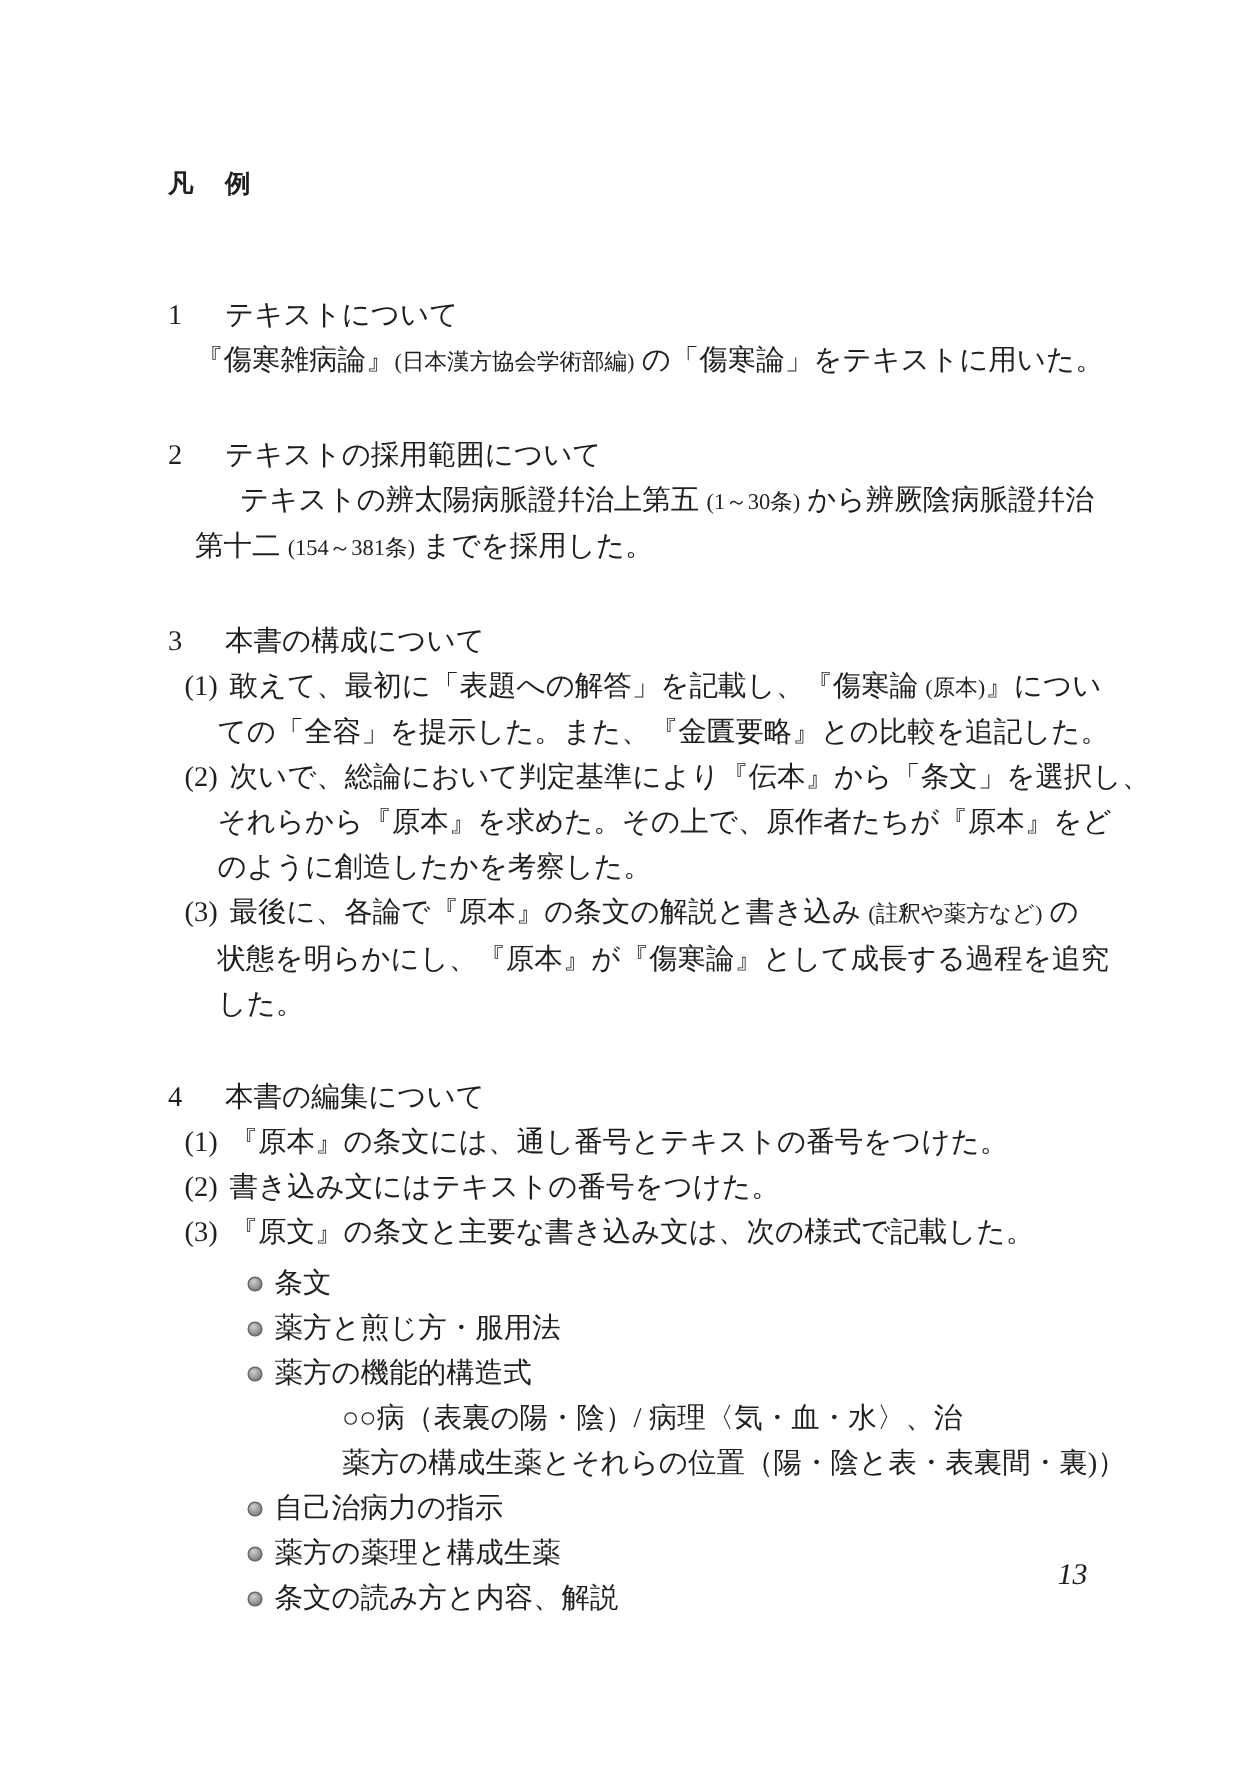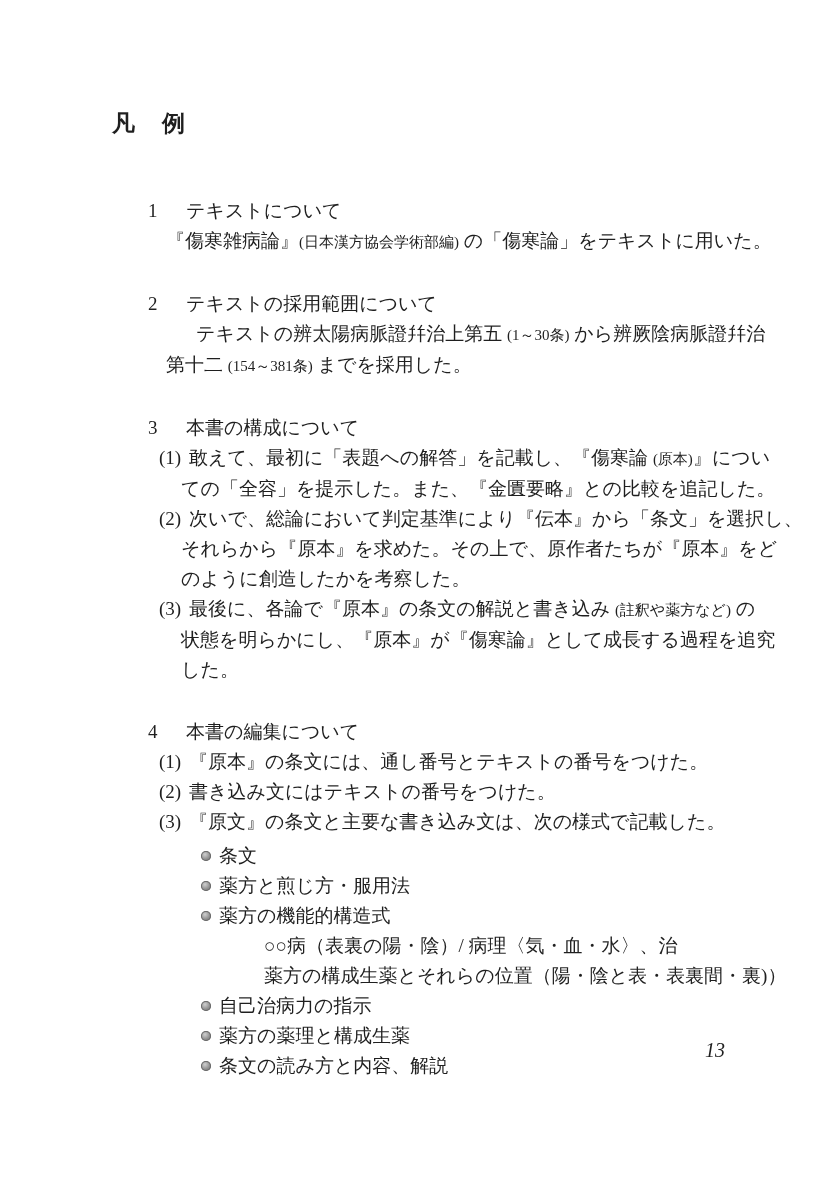--- a/index.html
+++ b/index.html
@@ -13,26 +13,26 @@
   .doc {
     position: relative;
     width: 830px; height: 1179px;
     padding-top: 106px;
     box-sizing: border-box;
   }
   .doc-heading {
     margin: 0 0 56px 0;
     padding-left: 112px;
     font-family: "Liberation Sans", "DejaVu Sans", sans-serif;
-    font-size: 23px;
+    font-size: 17px;
     font-weight: bold;
     line-height: 34px;
     letter-spacing: 2px;
   }
-  .sec { margin: 0 0 32px 0; padding-left: 36px; }
+  .sec { margin: 0 0 32px 0; }
   .line {
     font-size: 19px;
     line-height: 30px;
     white-space: nowrap;
   }
   .sec-head { padding-left: 112px; }
   .sec-num { display: inline-block; width: 38px; }
   .cont1 { padding-left: 130px; }   
   .para  { padding-left: 160px; }   
   .item-first { padding-left: 123px; display: flex; }

